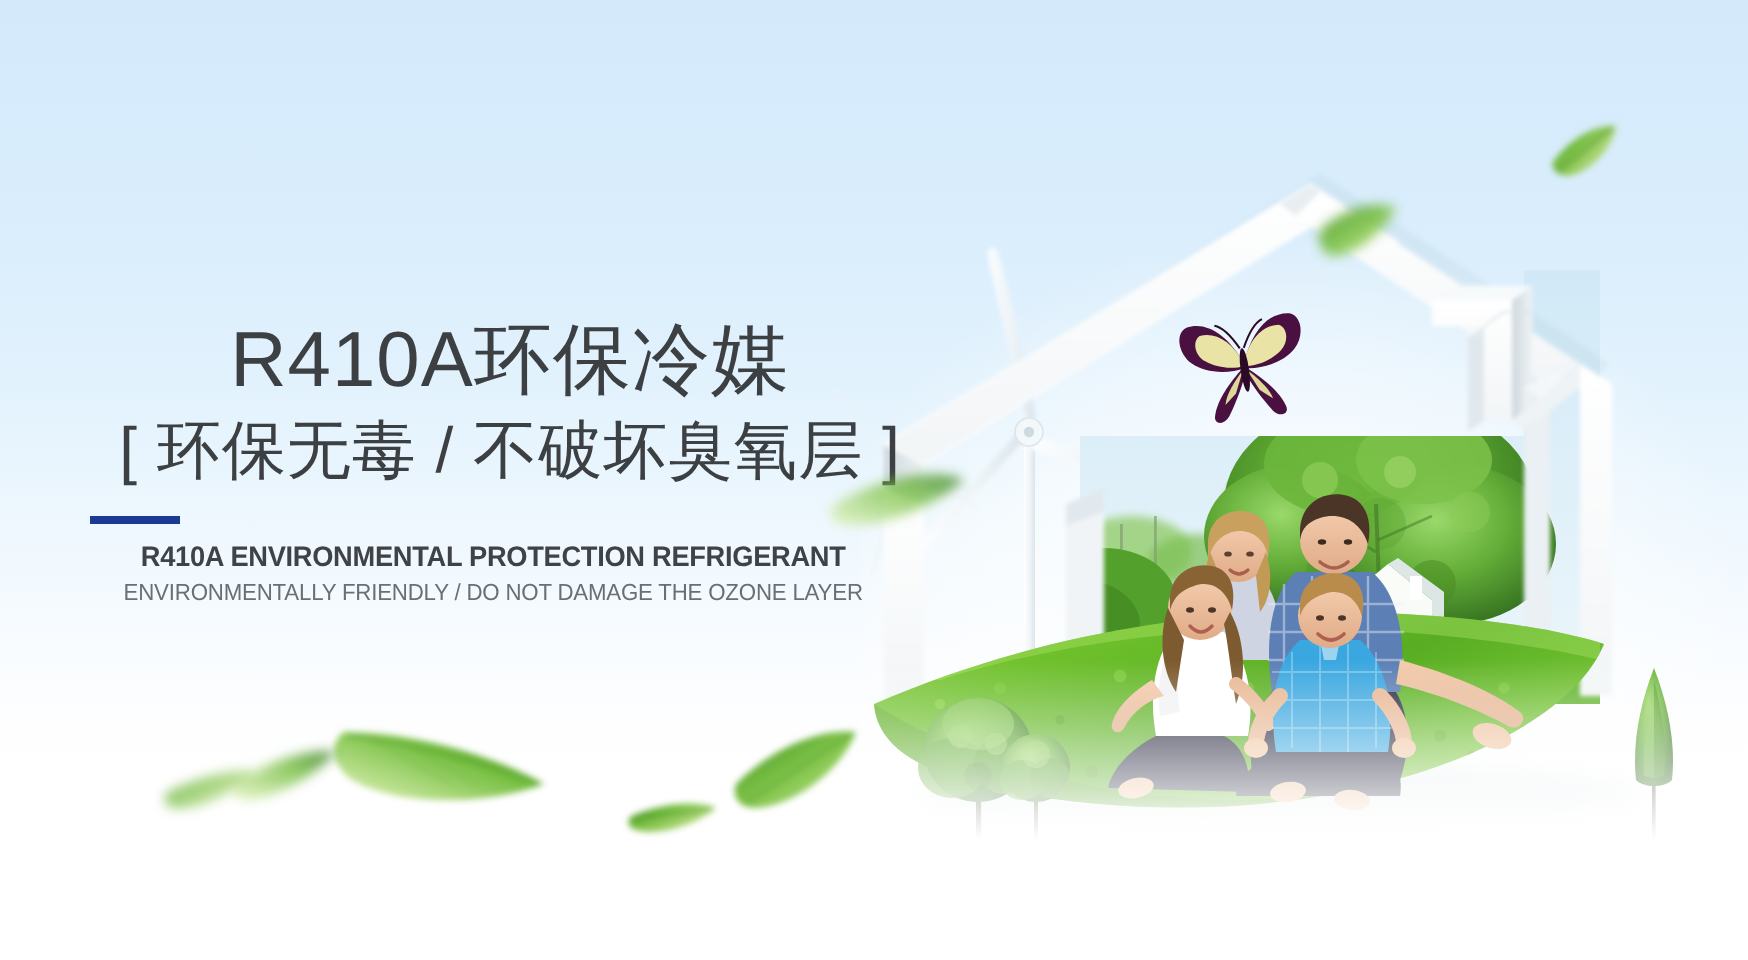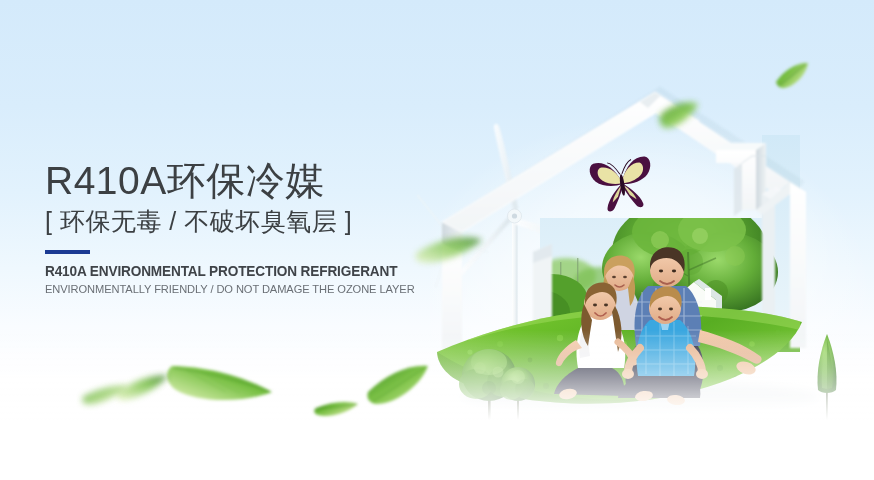--- a/index.html
+++ b/index.html
@@ -5,41 +5,42 @@
   html,body{margin:0;padding:0;}
   body{
     width:874px;height:480px;overflow:hidden;
     font-family:"Liberation Sans","DejaVu Sans",sans-serif;
   }
   .banner{
     position:relative;width:874px;height:480px;overflow:hidden;
     background:linear-gradient(to bottom,
       #d4eafb 0%, #d9edfc 22%, #e2f2fd 40%,
       #eff8fe 56%, #f9fcff 68%, #ffffff 80%, #ffffff 100%);
+    text-align:center;
   }
   
   .glow{
     position:absolute;left:430px;top:120px;width:440px;height:330px;
     background:radial-gradient(ellipse at 48% 55%,rgba(255,255,255,.92) 0%,rgba(255,255,255,.45) 45%,rgba(255,255,255,0) 72%);
     pointer-events:none;
   }
   .bottomfade{
     position:absolute;left:0;bottom:0;width:874px;height:150px;
     background:linear-gradient(to bottom,rgba(255,255,255,0) 0%,#fff 60%,#fff 100%);
     pointer-events:none;z-index:14;
   }
 
   
   .copy{position:absolute;left:45px;top:160px;width:420px;z-index:20;}
   .title-cn{
     font-size:39px;line-height:1.06;color:#3c4043;letter-spacing:.5px;
     font-weight:400;white-space:nowrap;
   }
   .subtitle-cn{
-    margin-top:6px;font-size:25px;line-height:1.15;color:#3c4043;
+    margin-top:6px;font-size:32px;line-height:1.15;color:#3c4043;
     font-weight:400;letter-spacing:.5px;white-space:nowrap;
   }
   .rule{margin-top:14px;width:45px;height:4px;background:#1b3a93;}
   .title-en{
     margin-top:9px;font-size:14.2px;font-weight:700;color:#3f4348;
     letter-spacing:-.15px;white-space:nowrap;transform:scaleX(.96);transform-origin:left center;
   }
   .subtitle-en{
     margin-top:3px;font-size:11.6px;font-weight:400;color:#6a6f75;
     letter-spacing:-.1px;white-space:nowrap;transform:scaleX(.96);transform-origin:left center;

